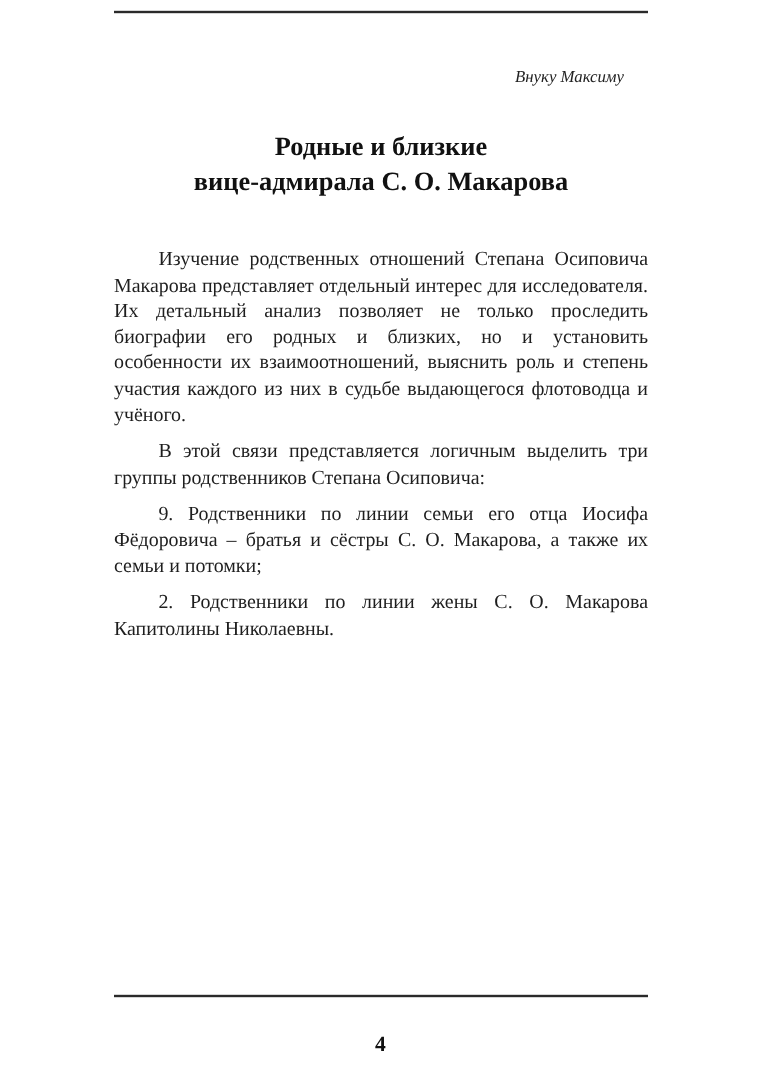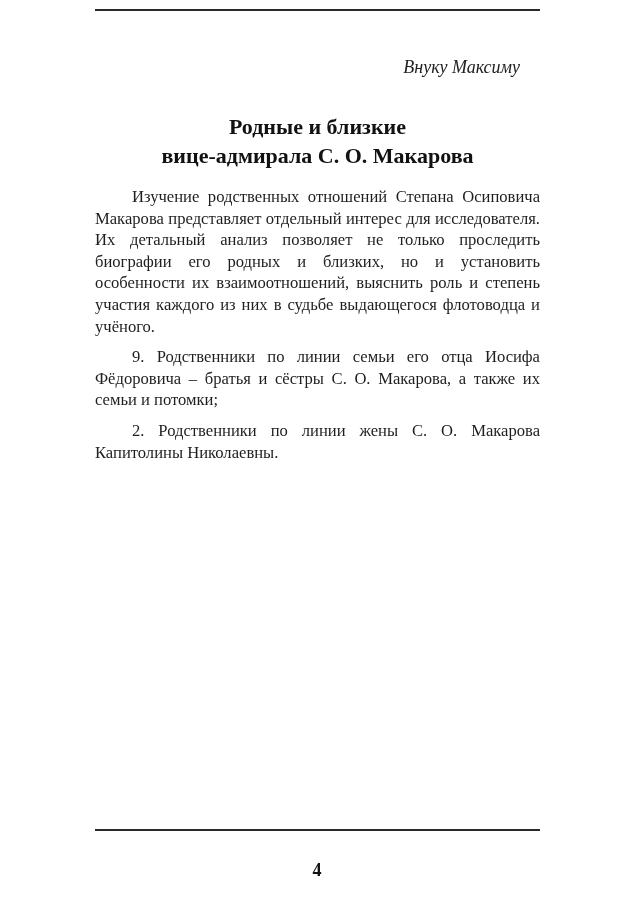--- a/index.html
+++ b/index.html
@@ -30,35 +30,35 @@
     margin-top: 9px;
     border-top: 2px solid #2a2a2a;
     height: 0;
   }
 
   .dedication {
     margin-top: 46px;
     text-align: right;
     padding-right: 20px;
     font-style: italic;
-    font-size: 18px;
+    font-size: 14px;
     color: #222222;
   }
 
   .chapter-title {
     margin: 34px 0 0 0;
     text-align: center;
     font-size: 22px;
     font-weight: bold;
     line-height: 1.32;
     color: #111111;
   }
   .title-line { display: block; }
 
-  .body-text { margin-top: 16px; }
+  .body-text { margin-top: 40px; }
   .body-text p {
     margin: 0 0 9px 0;
     text-indent: 37px;
     text-align: justify;
     font-size: 16.6px;
     line-height: 21.6px;
     color: #1e1e1e;
   }
 
   .footer-rule {
@@ -117,20 +117,21 @@
 
     <div class="dedication">Внуку Максиму</div>
 
     <h1 class="chapter-title">
       <span class="title-line">Родные и близкие</span>
       <span class="title-line">вице-адмирала С. О. Макарова</span>
     </h1>
 
     <div class="body-text">
       <p>Изучение родственных отношений Степана Осиповича Макарова представляет отдельный интерес для исследователя. Их детальный анализ позволяет не только проследить биографии его родных и близких, но и установить особенности их взаимоотношений, выяснить роль и степень участия каждого из них в судьбе выдающегося флотоводца и учёного.</p>
+      <p>В этой связи представляется логичным выделить три группы родственников Степана Осиповича:</p>
       <p>9. Родственники по линии семьи его отца Иосифа Фёдоровича – братья и сёстры С. О. Макарова, а также их семьи и потомки;</p>
       <p>2. Родственники по линии жены С. О. Макарова Капитолины Николаевны.</p>
     </div>
 
   </div>
 
   <div class="footer-rule"></div>
 
   <div class="page-number">4</div>
 

